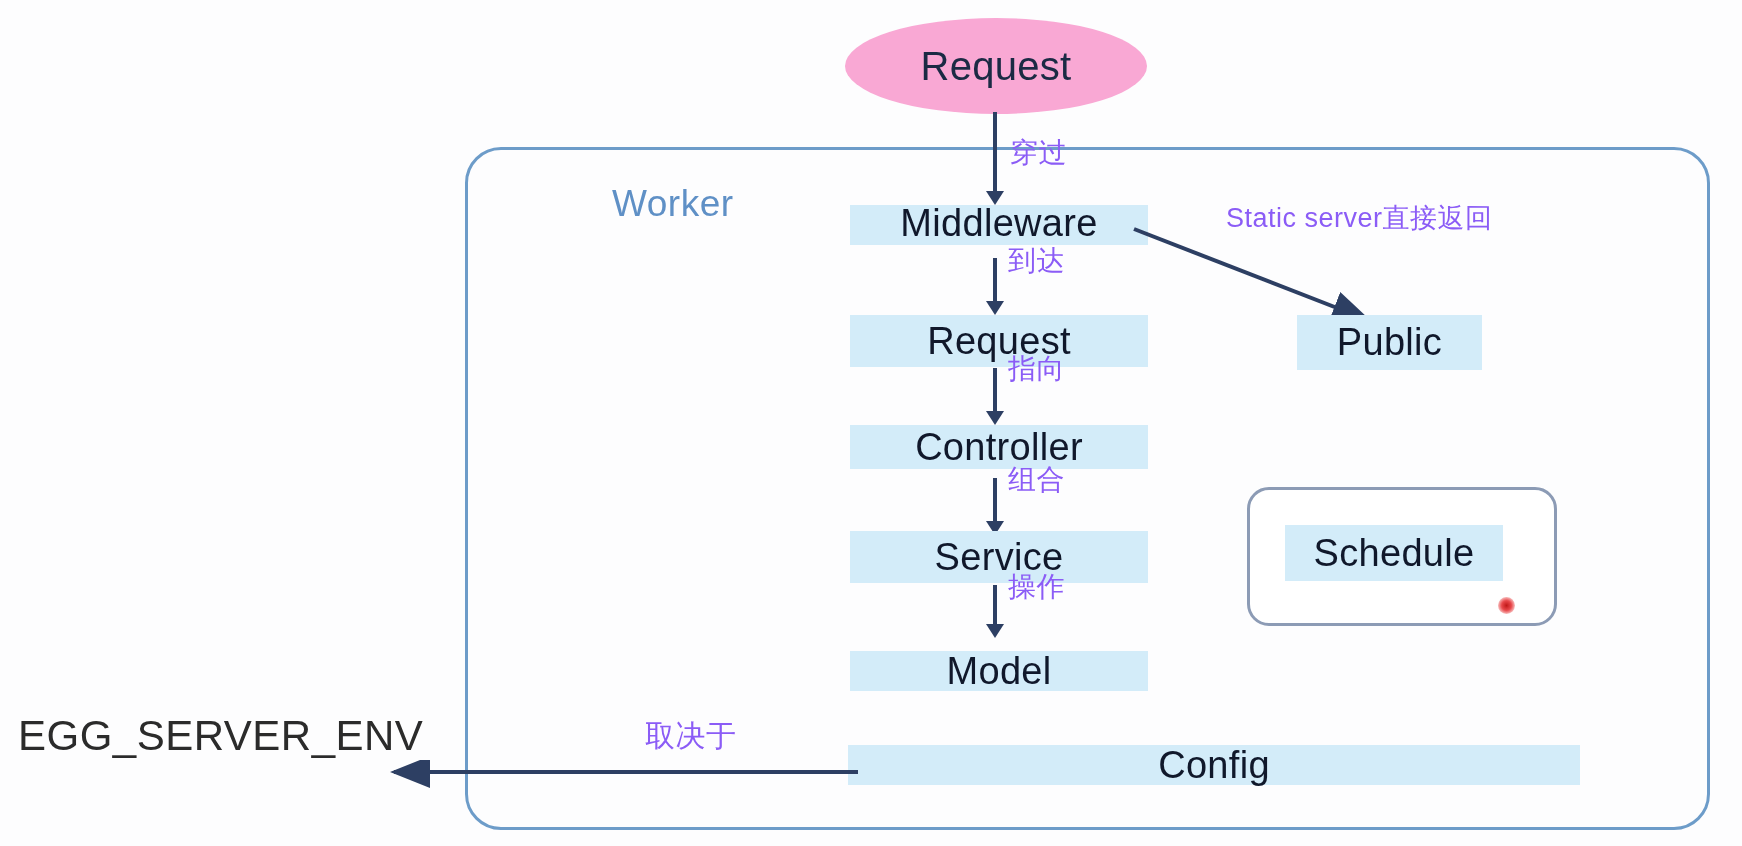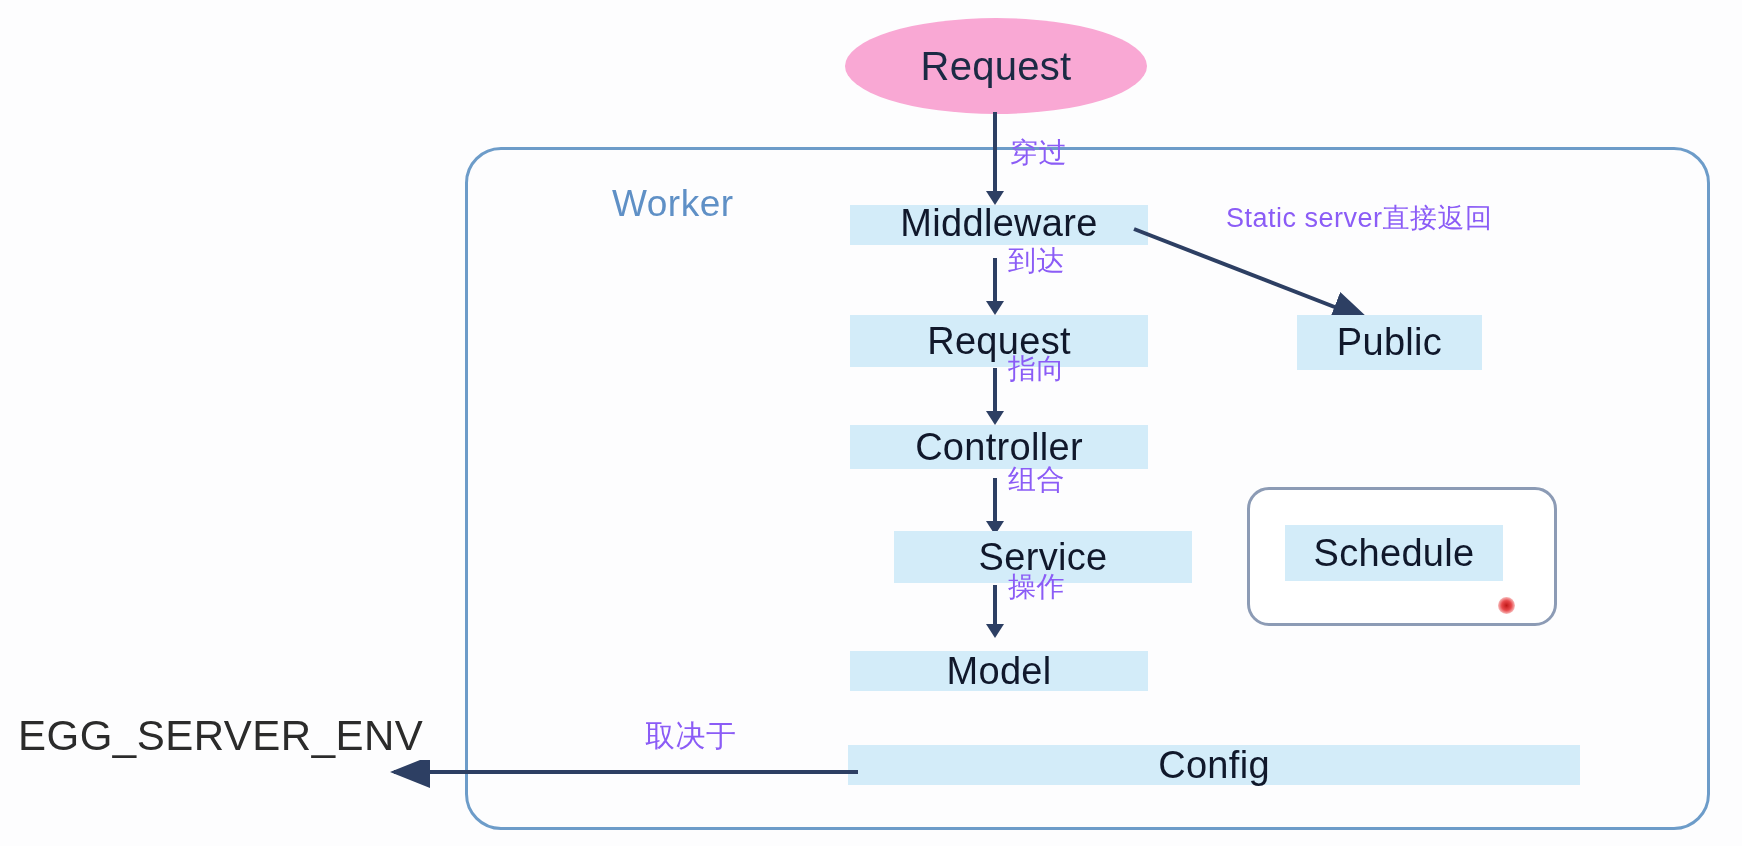--- a/index.html
+++ b/index.html
@@ -65,21 +65,21 @@
     align-items: center;
     justify-content: center;
     color: #10182b;
     font-size: 38px;
     letter-spacing: 0.3px;
     white-space: nowrap;
   }
   .node.n-middleware { left: 850px; top: 205px; width: 298px; height: 40px; align-items: flex-end; }
   .node.n-router     { left: 850px; top: 315px; width: 298px; height: 52px; }
   .node.n-controller { left: 850px; top: 425px; width: 298px; height: 44px; }
-  .node.n-service    { left: 850px; top: 531px; width: 298px; height: 52px; margin-left: 44px; }
+  .node.n-service    { left: 850px; top: 531px; width: 298px; height: 52px; }
   .node.n-model      { left: 850px; top: 651px; width: 298px; height: 40px; }
   .node.n-public     { left: 1297px; top: 315px; width: 185px; height: 55px; }
   .node.n-config     { left: 848px; top: 745px; width: 732px; height: 40px; }
   .node.n-schedule   { left: 1285px; top: 525px; width: 218px; height: 56px; }
 
   
   .schedule-card {
     position: absolute;
     left: 1247px;
     top: 487px;

